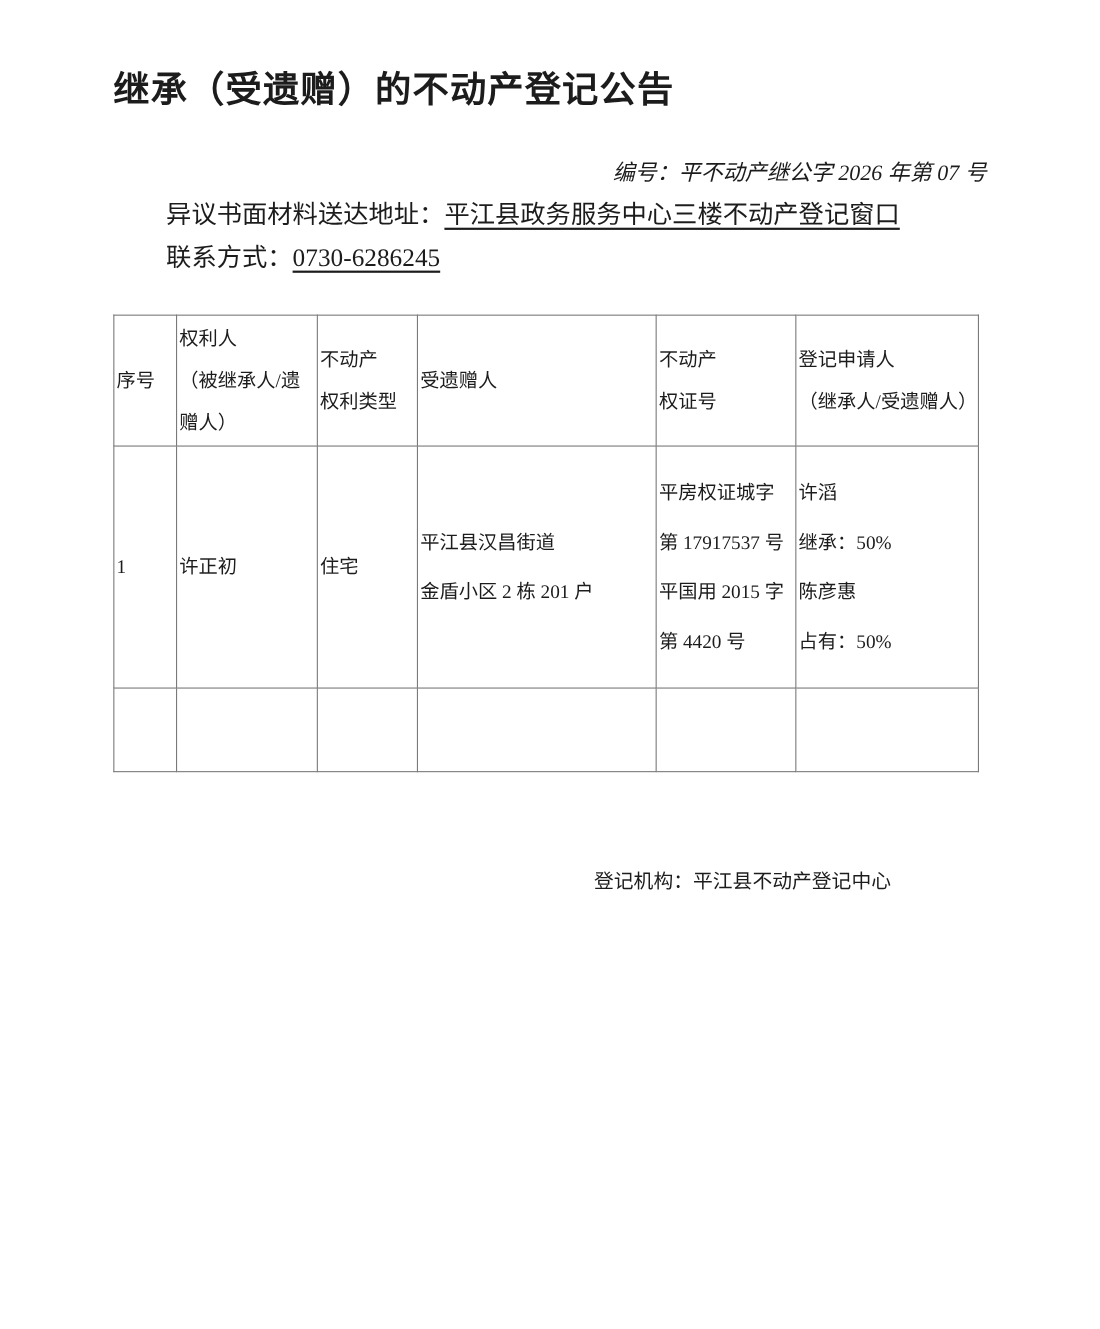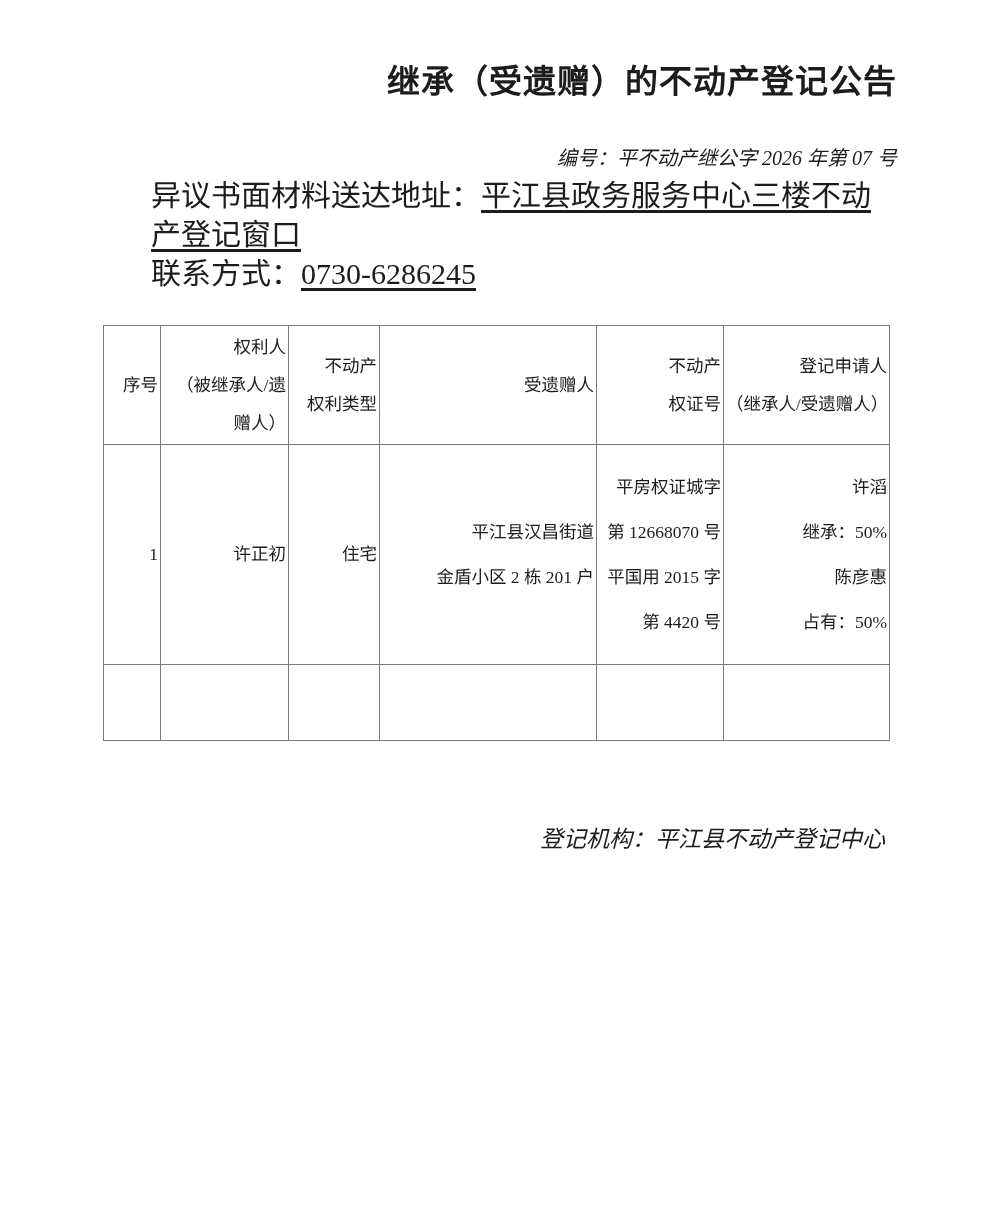--- a/index.html
+++ b/index.html
@@ -12,21 +12,21 @@
     font-family: "Liberation Serif", serif;
   }
   .page {
     width: 1000px;
     height: 1208px;
     padding: 0 103px;
     background: #ffffff;
   }
   .title {
     margin-top: 58px;
-    text-align: right;
+    text-align: left;
     font-family: "Liberation Sans", sans-serif;
     font-weight: bold;
     font-size: 33px;
     line-height: 48px;
     letter-spacing: 1px;
   }
   .doc-number {
     margin-top: 34px;
     text-align: right;
     font-size: 20px;
@@ -34,45 +34,45 @@
     font-style: italic;
   }
   .notice {
     margin-top: 52px;
     font-size: 23px;
     line-height: 39px;
     text-align: justify;
     text-indent: 46px;
   }
   .addr-line, .contact-line {
-    font-size: 30px;
+    font-size: 23px;
     line-height: 39px;
     padding-left: 48px;
   }
   .u { text-decoration: underline; text-underline-offset: 4px; }
   table.reg {
     margin-top: 32px;
     border-collapse: collapse;
     table-layout: fixed;
     width: 786px;
     font-size: 17.5px;
   }
   table.reg th, table.reg td {
     border: 1px solid #7a7a7a;
-    text-align: right;
+    text-align: left;
     vertical-align: middle;
     font-weight: normal;
     padding: 2px;
   }
   tr.head-row { height: 112px; }
   tr.data-row { height: 220px; }
   tr.empty-row { height: 76px; }
   .hln { line-height: 38px; }
   .ln  { line-height: 45px; }
-  .footer { margin-top: 84px; font-size: 23px; font-style: italic; }
+  .footer { margin-top: 84px; font-size: 18px; }
   .footer-org  { margin-left: 437px; line-height: 30px; }
   .footer-date { margin-left: 547px; margin-top: 20px; line-height: 30px; }
 </style>
 </head>
 <body>
 
 <div class="page">
 
   <h1 class="title">继承（受遗赠）的不动产登记公告</h1>
 
@@ -128,21 +128,21 @@
         </td>
         <td>
           <div class="ln">住宅</div>
         </td>
         <td>
           <div class="ln">平江县汉昌街道</div>
           <div class="ln">金盾小区 2 栋 201 户</div>
         </td>
         <td>
           <div class="ln">平房权证城字</div>
-          <div class="ln">第 12668070 号</div>
+          <div class="ln">第 17917537 号</div>
           <div class="ln">平国用 2015 字</div>
           <div class="ln">第 4420 号</div>
         </td>
         <td>
           <div class="ln">许滔</div>
           <div class="ln">继承：50%</div>
           <div class="ln">陈彦惠</div>
           <div class="ln">占有：50%</div>
         </td>
       </tr>

